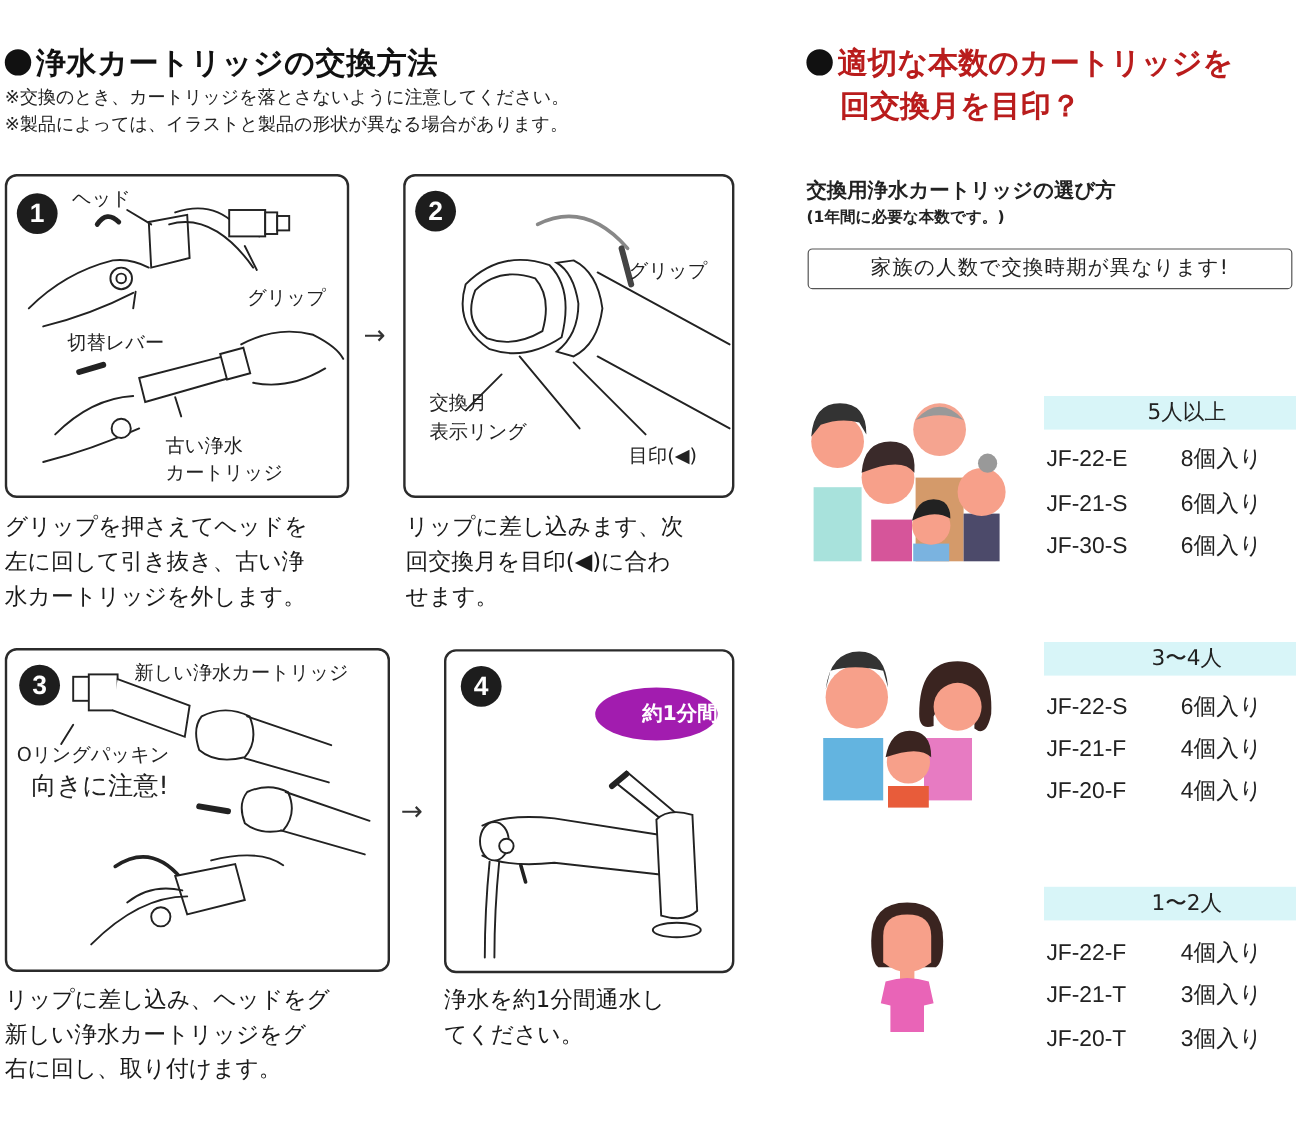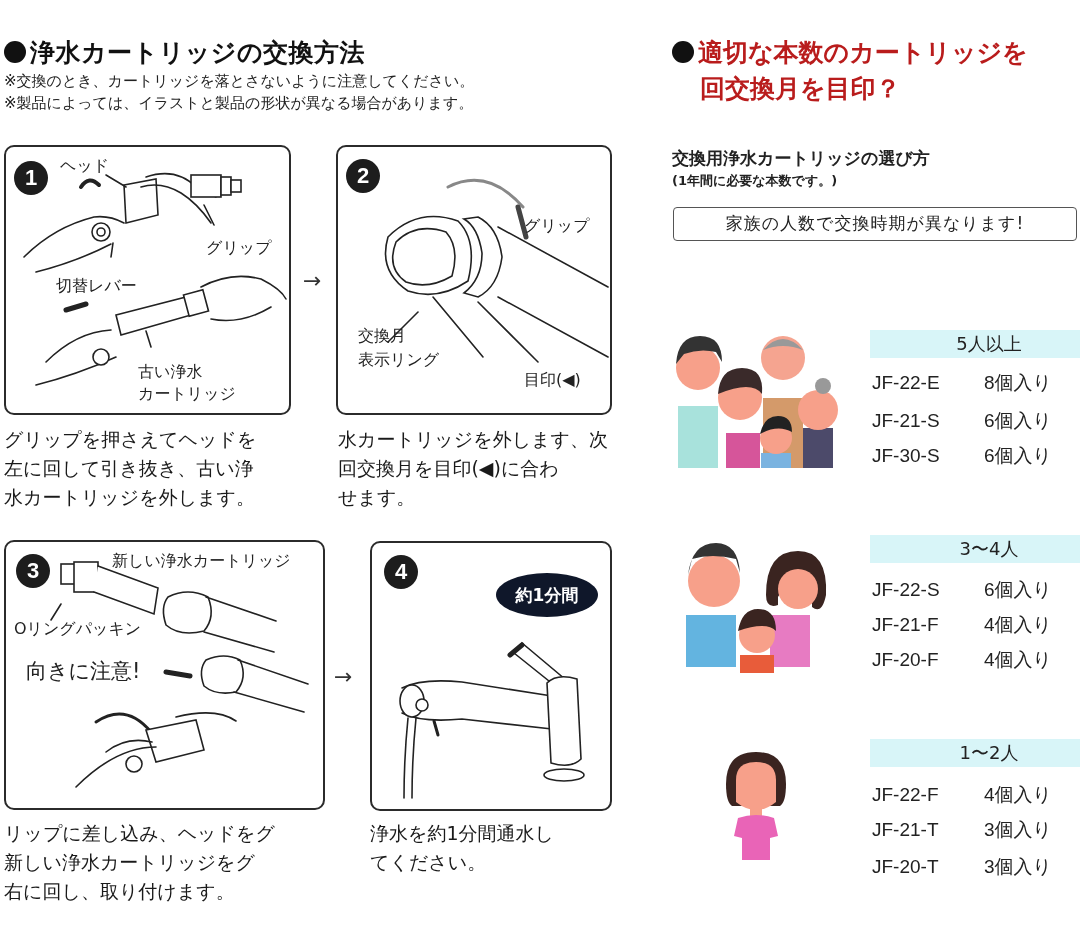--- a/index.html
+++ b/index.html
@@ -13,21 +13,21 @@
   .sec-title .dot { display: inline-block; width: 22px; height: 22px; border-radius: 50%; background: #111; margin-right: 4px; vertical-align: -2px; }
   .note { font-size: 15px; color: #222; white-space: nowrap; line-height: 22px; }
 
   .panel { border: 2px solid #2b2b2b; border-radius: 10px; background: #fff; overflow: hidden; }
   .num { position: absolute; width: 34px; height: 34px; border-radius: 50%; background: #1d1d1d; color: #fff; font-weight: bold; font-size: 22px; text-align: center; line-height: 34px; font-family: "Liberation Sans", sans-serif; }
   .plabel { position: absolute; font-size: 16px; color: #222; white-space: nowrap; line-height: 22px; }
   .arrow-step { position: absolute; font-size: 22px; color: #333; }
 
   .desc { font-size: 19px; color: #1a1a1a; line-height: 29px; white-space: nowrap; }
 
-  .pill { position: absolute; background: #0f172a; color: #fff; font-weight: bold; font-size: 17px; border-radius: 50%; text-align: center; }
+  .pill { position: absolute; background: #a21caf; color: #fff; font-weight: bold; font-size: 17px; border-radius: 50%; text-align: right; }
 
   
   .r-title { font-weight: bold; font-size: 25px; line-height: 34px; color: #b91c1c; white-space: nowrap; }
   .r-sub { font-weight: bold; font-size: 17px; color: #222; white-space: nowrap; }
   .r-sub2 { font-weight: bold; font-size: 13px; color: #222; white-space: nowrap; }
   .r-box { border: 1.5px solid #555; border-radius: 4px; font-size: 17px; text-align: center; color: #222; letter-spacing: 1px; }
 
   .grp-label { position: absolute; width: 238px; height: 28px; background: #d8f5f8; text-align: center; font-size: 18px; line-height: 28px; color: #222; }
   .prod { position: absolute; font-size: 19px; color: #222; white-space: nowrap; line-height: 32px; font-family: "Liberation Sans", sans-serif; }
   .prod .code { display: inline-block; width: 112px; }
@@ -104,21 +104,21 @@
   <div class="plabel" style="left:20px; top:202px;">表示リング</div>
   <div class="plabel" style="left:186px; top:222px;">目印(◀)</div>
 </div>
 
 <div class="abs" style="left:4px; top:425px;">
   <div class="desc">グリップを押さえてヘッドを</div>
   <div class="desc">左に回して引き抜き、古い浄</div>
   <div class="desc">水カートリッジを外します。</div>
 </div>
 <div class="abs" style="left:338px; top:425px;">
-  <div class="desc">水カートリッジを外します、次</div>
+  <div class="desc">リップに差し込みます、次</div>
   <div class="desc">回交換月を目印(◀)に合わ</div>
   <div class="desc">せます。</div>
 </div>
 
 <div class="abs panel" style="left:4px; top:540px; width:321px; height:270px;">
   <div class="num" style="left:10px; top:12px;">3</div>
   <svg class="abs" style="left:0; top:0;" width="321" height="270">
     <g fill="none" stroke="#222" stroke-width="1.6" stroke-linecap="round">
       <rect x="55" y="22" width="14" height="20" fill="#fff"></rect>
       <rect x="68" y="20" width="24" height="30" fill="#fff"></rect>
@@ -134,21 +134,21 @@
       <path d="M90 180 q30 -20 55 10" stroke-width="3"></path>
       <path d="M140 188 l50 -10 l8 30 l-48 12 z" fill="#fff"></path>
       <path d="M170 175 q40 -10 60 4"></path>
       <path d="M70 245 q40 -40 80 -40"></path>
       <path d="M100 210 q20 -16 46 -10"></path>
       <circle cx="128" cy="222" r="8" fill="#fff"></circle>
     </g>
   </svg>
   <div class="plabel" style="left:106px; top:8px;">新しい浄水カートリッジ</div>
   <div class="plabel" style="left:8px; top:76px;">Oリングパッキン</div>
-  <div class="plabel" style="left:20px; top:114px; font-size:21px; line-height:30px;">向きに注意!</div>
+  <div class="plabel" style="left:20px; top:98px; font-size:21px; line-height:30px;">向きに注意!</div>
 </div>
 <div class="arrow-step" style="left:334px; top:664px;">→</div>
 
 <div class="abs panel" style="left:370px; top:541px; width:242px; height:270px;">
   <div class="num" style="left:12px; top:12px;">4</div>
   <div class="pill" style="left:124px; top:30px; width:102px; height:44px; line-height:44px;">約1分間</div>
   <svg class="abs" style="left:0; top:0;" width="242" height="270">
     <g fill="none" stroke="#222" stroke-width="1.6" stroke-linecap="round">
       <path d="M150 100 l50 42 l-8 8 l-50 -40 z" fill="#fff"></path>
       <path d="M138 112 l12 -10" stroke-width="5"></path>

